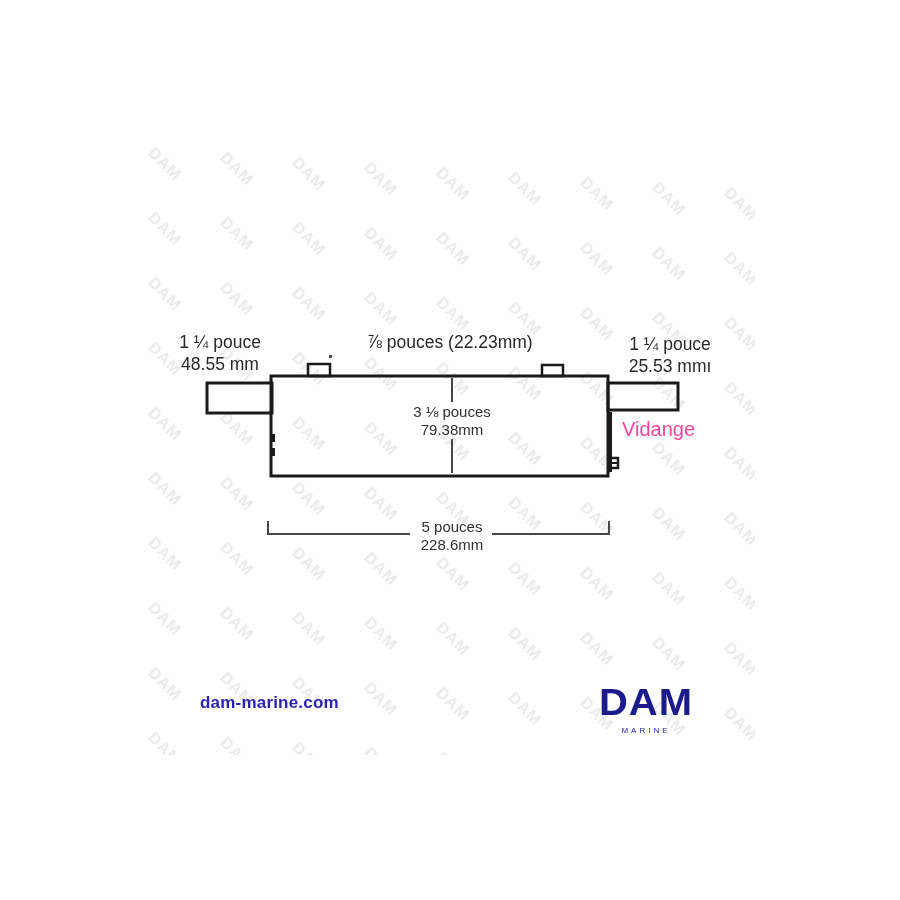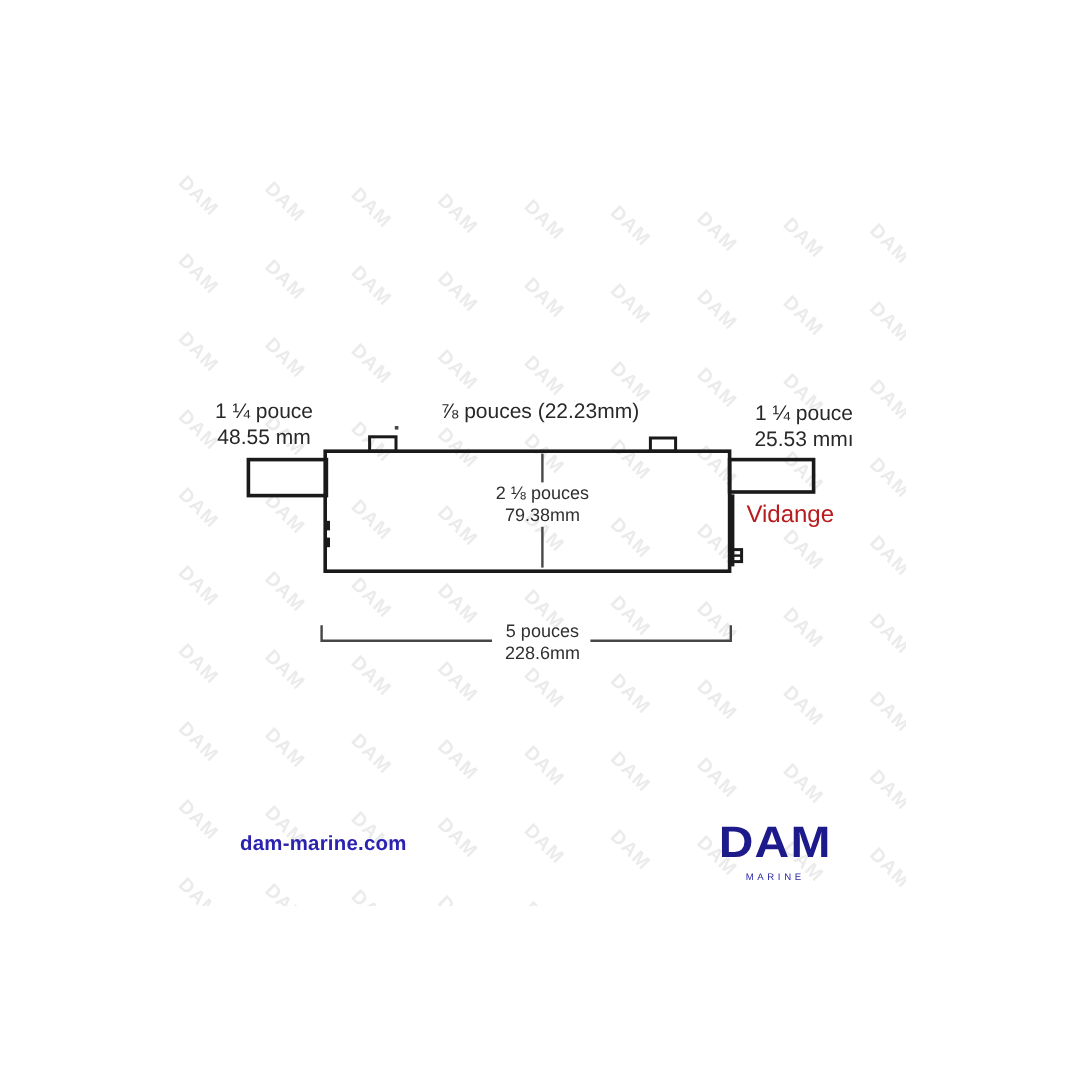--- a/index.html
+++ b/index.html
@@ -30,21 +30,21 @@
     transform:translateX(-50%);
     text-align:center;
     color:#282828;
     font-size:17.5px;
     line-height:22px;
     white-space:nowrap;
   }
   .dim-label.small{font-size:15px;line-height:17.5px;color:#303030;}
   .drain-label{
     position:absolute;
-    color:#b91c1c;
+    color:#ec4899;
     font-size:20px;
     white-space:nowrap;
   }
   
   .website{
     position:absolute;left:200px;top:693px;
     font-size:17px;font-weight:700;letter-spacing:0.2px;
     white-space:nowrap;
   }
   .logo{
@@ -192,21 +192,21 @@
   <div class="dim-label" style="left:450px;top:331px">
     <div>⅞ pouces (22.23mm)</div>
   </div>
 
   <div class="dim-label" style="left:670px;top:333px">
     <div>1 ¼ pouce</div>
     <div>25.53 mmı</div>
   </div>
 
   <div class="dim-label small" style="left:452px;top:403px">
-    <div>2 ⅛ pouces</div>
+    <div>3 ⅛ pouces</div>
     <div>79.38mm</div>
   </div>
 
   <div class="dim-label small" style="left:452px;top:518px">
     <div>5 pouces</div>
     <div>228.6mm</div>
   </div>
 
   <div class="drain-label" style="left:622px;top:418px">Vidange</div>
 

